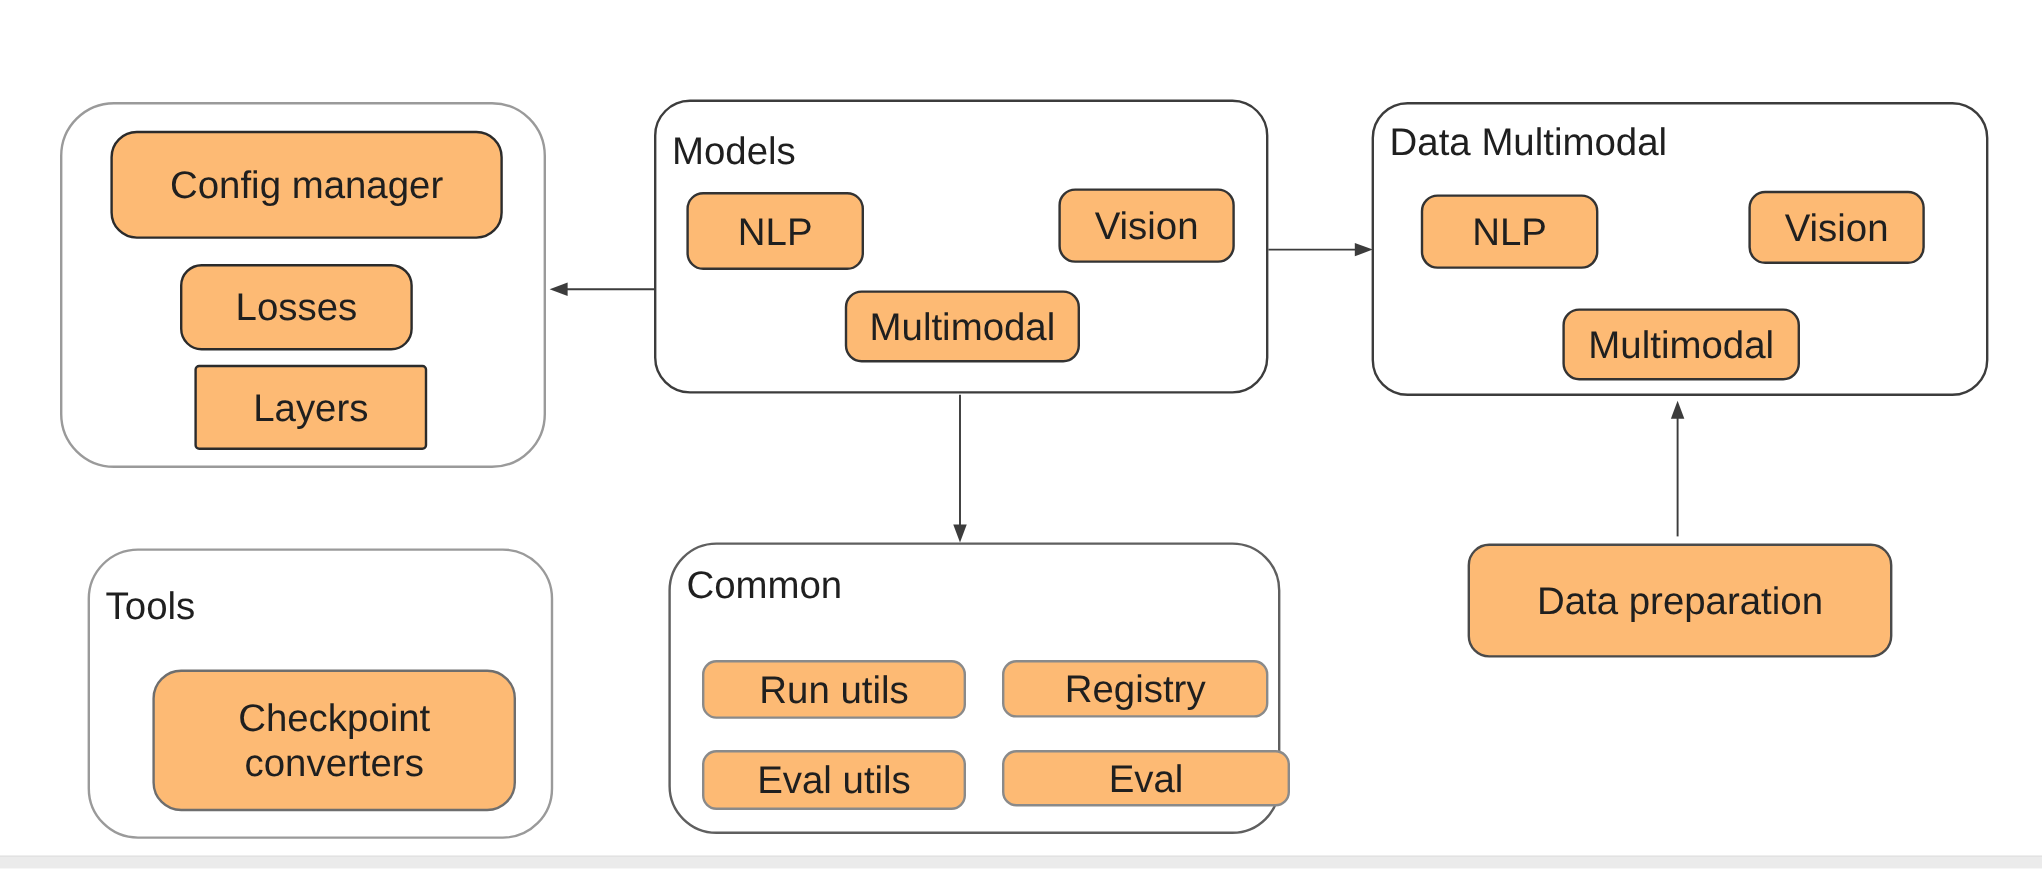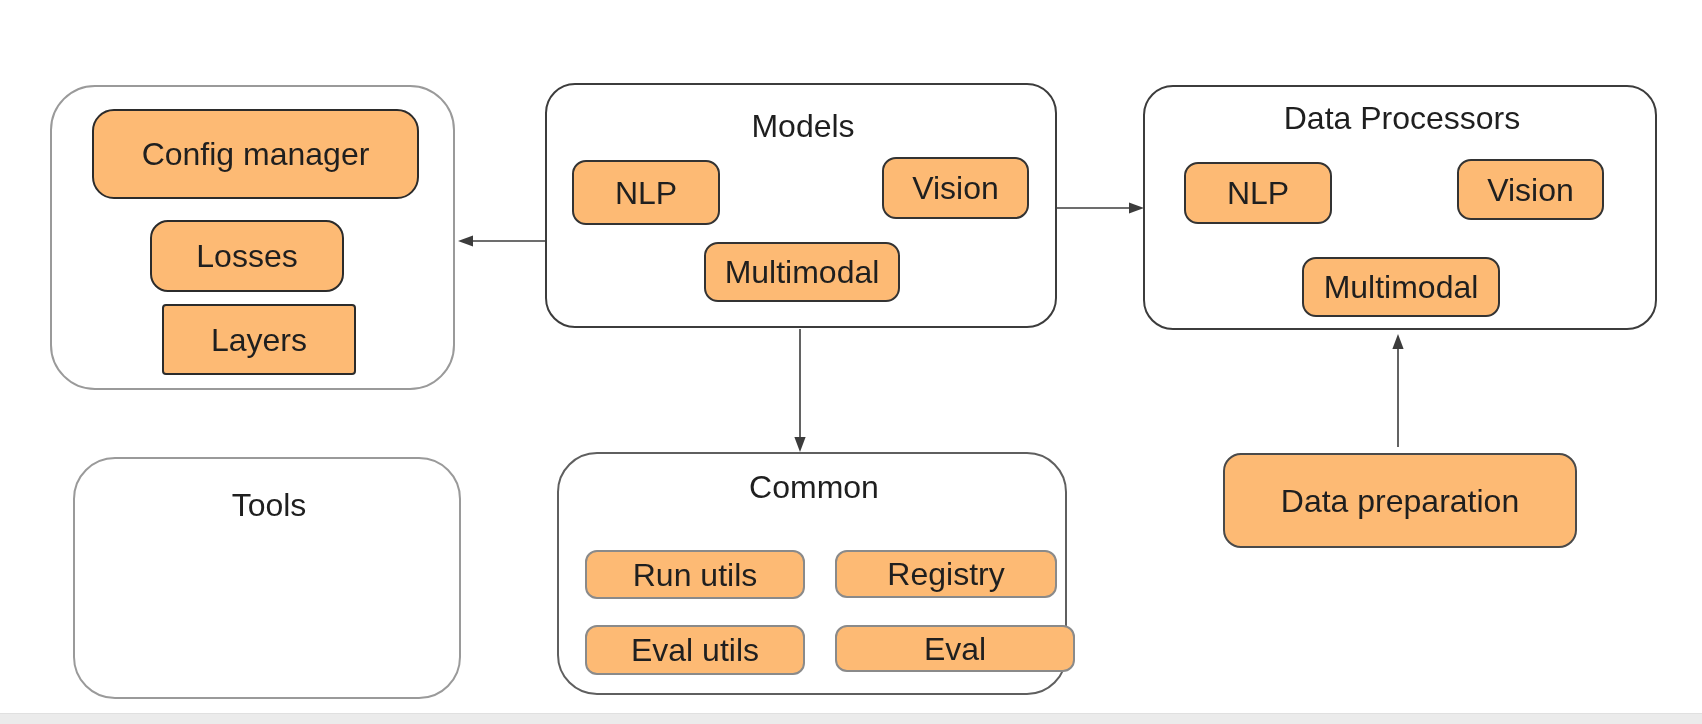--- a/index.html
+++ b/index.html
@@ -23,22 +23,22 @@
     font-family:"Liberation Sans", sans-serif;
     color:var(--text-color);
     overflow:hidden;
   }
   .group{
     position:absolute;box-sizing:border-box;
     background:#fff;
     border:2px solid var(--outer-group-border);
   }
   .group-title{
-    position:absolute;left:2px;width:100%;
-    text-align:center;font-size:32px;line-height:36px;
+    position:absolute;left:13px;width:100%;
+    font-size:32px;line-height:36px;
     white-space:nowrap;
   }
   .node{
     position:absolute;box-sizing:border-box;
     display:flex;align-items:center;justify-content:center;
     background:#fdba74;
     border:2px solid var(--dark-node-border);
     font-size:32px;line-height:38px;
     text-align:center;
     white-space:nowrap;
@@ -99,28 +99,29 @@
   </div>
 
   <div class="group" id="models">
     <div class="group-title">Models</div>
     <div class="node" id="models-nlp">NLP</div>
     <div class="node" id="models-vision">Vision</div>
     <div class="node" id="models-multimodal">Multimodal</div>
   </div>
 
   <div class="group" id="data-processors">
-    <div class="group-title">Data Processors</div>
+    <div class="group-title">Data Multimodal</div>
     <div class="node" id="dp-nlp">NLP</div>
     <div class="node" id="dp-vision">Vision</div>
     <div class="node" id="dp-multimodal">Multimodal</div>
   </div>
 
   <div class="group" id="tools">
     <div class="group-title">Tools</div>
+    <div class="node" id="checkpoint-converters">Checkpoint converters</div>
   </div>
 
   <div class="group" id="common">
     <div class="group-title">Common</div>
     <div class="node" id="registry">Registry</div>
     <div class="node" id="run-utils">Run utils</div>
     <div class="node" id="chkpt-utils">Eval utils</div>
     <div class="node" id="eval">Eval</div>
   </div>
 

